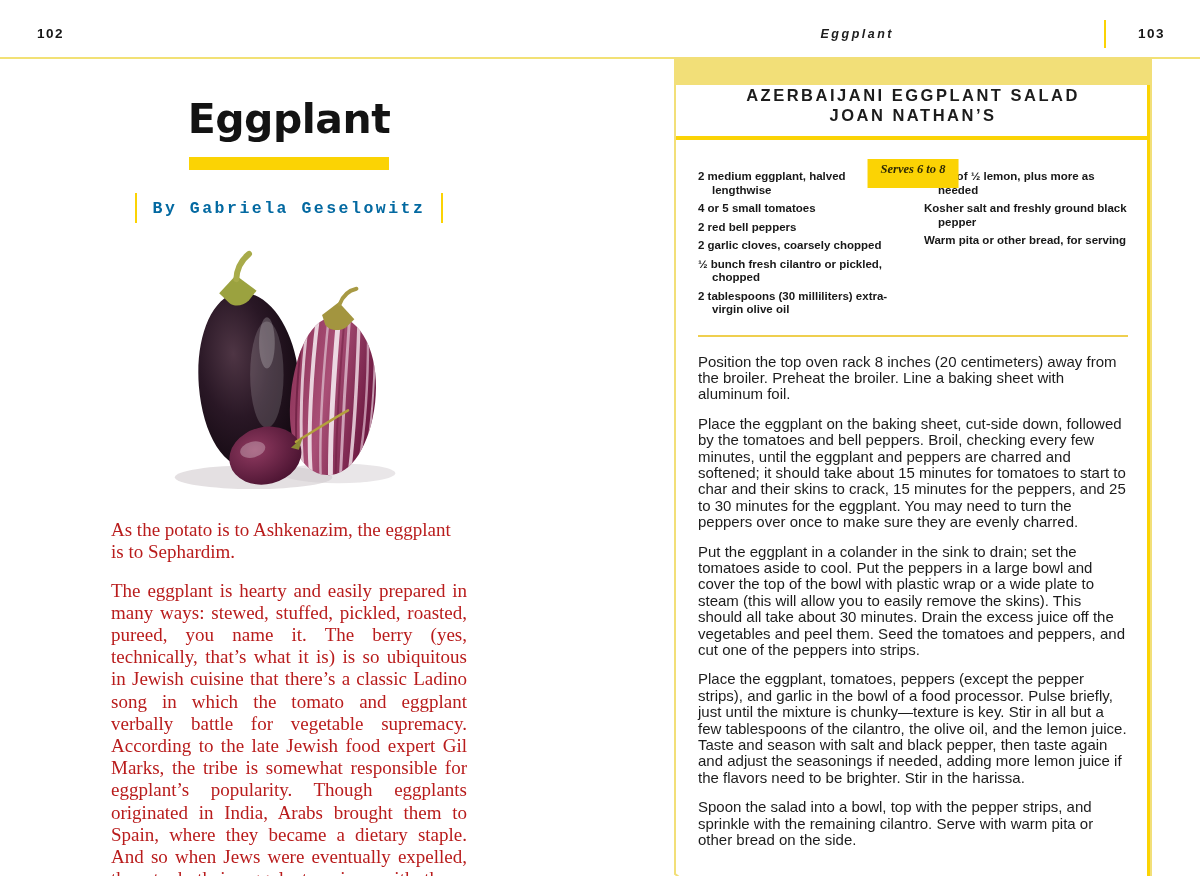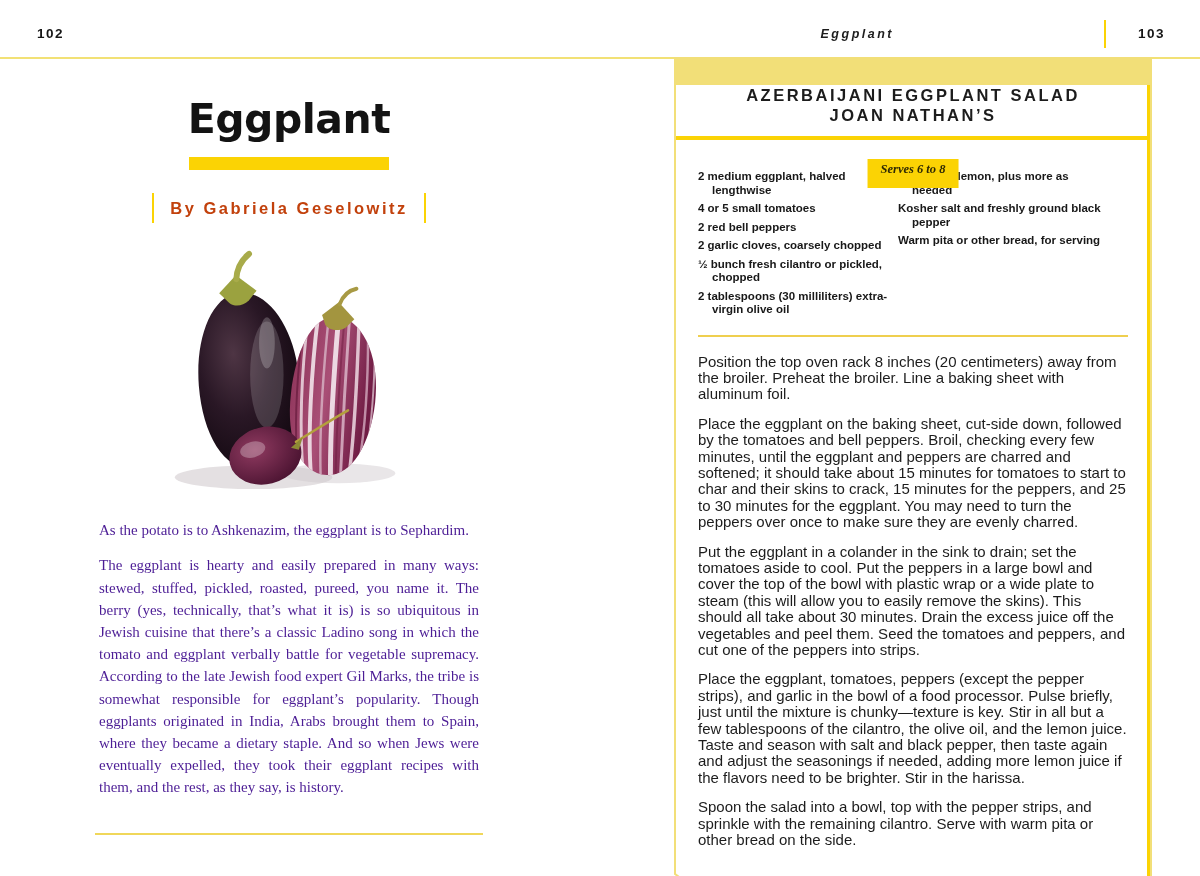--- a/index.html
+++ b/index.html
@@ -19,25 +19,25 @@
 
   
   .left-col{position:absolute;left:95px;top:59px;width:388px;}
   .article-title{
     margin:38px 0 0;text-align:center;font-family:"DejaVu Sans",sans-serif;
     font-weight:700;font-size:41px;letter-spacing:-0.5px;color:#131313;line-height:1.1;
   }
   .title-bar{width:200px;height:13px;background:#FBD304;margin:15px auto 0;}
   .byline{margin-top:23px;display:flex;align-items:center;justify-content:center;gap:16px;}
   .byrule{width:2px;height:30px;background:#FBD304;flex:none;}
-  .byname{font-family:Liberation Sans, sans-serif;font-weight:700;font-size:16.5px;
-          letter-spacing:2.5px;color:#c2410c;white-space:nowrap;}
+  .byname{font-family:Liberation Mono, monospace;font-weight:700;font-size:16.5px;
+          letter-spacing:2.5px;color:#0369a1;white-space:nowrap;}
   .photo{width:272px;height:246px;margin:24px auto 0;}
   .intro,.bodytext{
-    font-family:"Liberation Serif",serif;font-size:15px;line-height:22.2px;color:#4c1d95;margin:4px;
+    font-family:"Liberation Serif",serif;font-size:19px;line-height:22.2px;color:#b91c1c;margin:16px;
   }
   .intro{margin-top:26px;}
   .bodytext{margin-top:13px;text-align:justify;}
   .foot-rule{margin-top:34px;height:2px;background:#F0D75A;width:100%;}
 
   
   .recipe-outer{
     position:absolute;left:674px;top:57px;width:478px;background:#F2DF78;
     clip-path:polygon(0 0,100% 0,100% 100%,40px 100%,0 calc(100% - 30px));
     padding:2px;box-sizing:border-box;
@@ -50,21 +50,21 @@
   .r-accent-right{position:absolute;right:0;top:0;bottom:0;width:3px;background:#FBD304;z-index:5;}
   .r-title{margin:26px 20px 0;text-align:center;font-weight:700;font-size:16.5px;
            line-height:20px;letter-spacing:2.5px;color:#1c1c1c;}
   .r-title span{display:block;}
   .r-thick{margin-top:11px;height:4px;background:#FBD304;width:100%;}
   .serves-badge{
     position:absolute;top:74px;left:50%;transform:translateX(-50%);
     background:#FBD304;color:#2f2a05;font-family:"Liberation Serif",serif;
     font-style:italic;font-weight:700;font-size:12.5px;padding:3px 13px 11px;white-space:nowrap;z-index:4;
   }
-  .ing-wrap{display:flex;margin:30px 22px 0 22px;}
+  .ing-wrap{display:flex;margin:30px 22px 0 22px;gap:26px;}
   .ing{list-style:none;margin:0;padding:0;}
   .ing.c1{width:200px;flex:none;}
   .ing.c2{width:208px;flex:none;}
   .ing li{
     font-weight:700;font-size:11.5px;line-height:13.5px;color:#181818;
     margin:0 0 5px 0;padding-left:14px;text-indent:-14px;
   }
   .ing-rule{margin:13px 22px 0;height:2px;background:#EFCF4F;}
   .steps{margin:17px 22px 0;}
   .steps p{margin:0 0 13px 0;font-size:15px;line-height:16.4px;color:#1c1c1c;}

